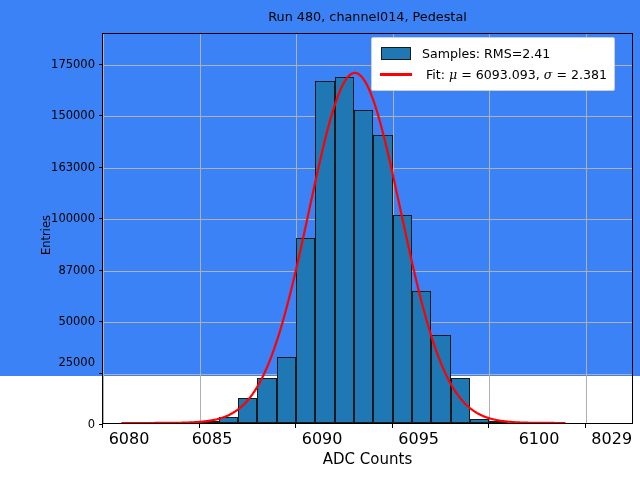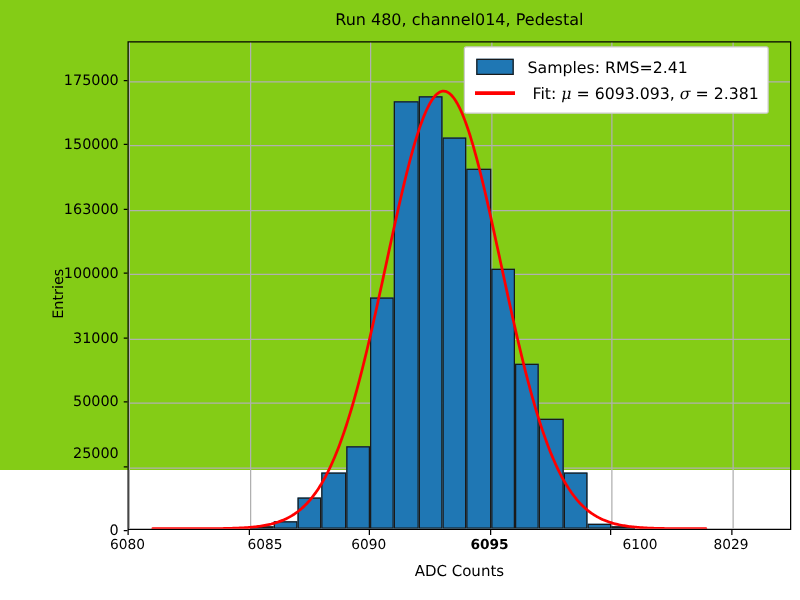--- a/index.html
+++ b/index.html
@@ -1,21 +1,21 @@
 <!DOCTYPE html>
 <html><head>
 <meta charset="utf-8">
 <style>
   html,body{margin:0;padding:0;}
   body{
     width:640px;height:480px;background:#ffffff;
     font-family:"DejaVu Sans","Liberation Sans",sans-serif;
     overflow:hidden;
   }
-  #figure{position:relative;width:640px;height:376px;background:#84cc16;}
+  #figure{position:relative;width:640px;height:376px;background:#3b82f6;}
 
   
   #chart-title{
     position:absolute;left:102px;top:8px;width:531px;
     text-align:center;font-size:12.8px;color:#000;
     line-height:18px;white-space:nowrap;
   }
 
   
   #plot-area{
@@ -35,33 +35,33 @@
     position:absolute;bottom:0;
     background:#1f77b4;
     border:1.1px solid #1a1a1a;
     box-sizing:border-box;
   }
 
   
   .tick-x{position:absolute;top:424px;width:1px;height:3.5px;background:#000;}
   .tick-y{position:absolute;left:98.5px;width:3.5px;height:1px;background:#000;}
   .ticklabel-x{
-    position:absolute;top:429px;font-size:11px;color:#000;
-    transform:translateX(-50%);white-space:nowrap;
+    position:absolute;top:429px;font-size:16px;color:#000;
+    transform:translateX(-50%);white-space:nowrap;margin-left:27px;
   }
   .ticklabel-y{
     position:absolute;font-size:11.5px;color:#000;
     transform:translateY(-50%);white-space:nowrap;text-align:right;
     right:545px;
   }
 
   
   #xlabel{
     position:absolute;left:102px;top:450px;width:531px;
-    text-align:center;font-size:12px;color:#000;white-space:nowrap;
+    text-align:center;font-size:15px;color:#000;white-space:nowrap;
   }
   #ylabel{
     position:absolute;left:-14px;top:228px;width:120px;
     text-align:center;font-size:11.5px;color:#000;
     transform:rotate(-90deg);transform-origin:center center;white-space:nowrap;
   }
 
   
   #legend{
     position:absolute;left:371px;top:37px;
@@ -126,39 +126,39 @@
       </div>
     <svg id="curve-layer" viewBox="0 0 531 391" preserveAspectRatio="none">
       <path id="fit-path" fill="none" stroke="#ff0000" stroke-width="2.2" stroke-linejoin="round" stroke-linecap="round" vector-effect="non-scaling-stroke" d="M19.31,391.00 L20.37,391.00 L21.42,391.00 L22.48,391.00 L23.54,391.00 L24.60,391.00 L25.65,391.00 L26.71,391.00 L27.77,391.00 L28.83,391.00 L29.88,391.00 L30.94,391.00 L32.00,391.00 L33.06,391.00 L34.11,391.00 L35.17,391.00 L36.23,390.99 L37.28,390.99 L38.34,390.99 L39.40,390.99 L40.46,390.99 L41.51,390.99 L42.57,390.99 L43.63,390.99 L44.69,390.99 L45.74,390.99 L46.80,390.98 L47.86,390.98 L48.92,390.98 L49.97,390.98 L51.03,390.98 L52.09,390.97 L53.15,390.97 L54.20,390.97 L55.26,390.97 L56.32,390.96 L57.38,390.96 L58.43,390.95 L59.49,390.95 L60.55,390.94 L61.61,390.94 L62.66,390.93 L63.72,390.93 L64.78,390.92 L65.83,390.91 L66.89,390.90 L67.95,390.89 L69.01,390.88 L70.06,390.87 L71.12,390.86 L72.18,390.84 L73.24,390.83 L74.29,390.81 L75.35,390.80 L76.41,390.78 L77.47,390.76 L78.52,390.73 L79.58,390.71 L80.64,390.68 L81.70,390.65 L82.75,390.62 L83.81,390.59 L84.87,390.55 L85.93,390.52 L86.98,390.47 L88.04,390.43 L89.10,390.38 L90.16,390.33 L91.21,390.27 L92.27,390.21 L93.33,390.14 L94.38,390.07 L95.44,390.00 L96.50,389.91 L97.56,389.82 L98.61,389.73 L99.67,389.63 L100.73,389.52 L101.79,389.40 L102.84,389.28 L103.90,389.15 L104.96,389.00 L106.02,388.85 L107.07,388.69 L108.13,388.51 L109.19,388.33 L110.25,388.13 L111.30,387.92 L112.36,387.69 L113.42,387.45 L114.48,387.20 L115.53,386.92 L116.59,386.63 L117.65,386.33 L118.70,386.00 L119.76,385.66 L120.82,385.29 L121.88,384.90 L122.93,384.49 L123.99,384.06 L125.05,383.60 L126.11,383.11 L127.16,382.60 L128.22,382.05 L129.28,381.48 L130.34,380.88 L131.39,380.24 L132.45,379.57 L133.51,378.86 L134.57,378.12 L135.62,377.34 L136.68,376.52 L137.74,375.65 L138.80,374.75 L139.85,373.80 L140.91,372.81 L141.97,371.76 L143.03,370.67 L144.08,369.53 L145.14,368.33 L146.20,367.09 L147.25,365.78 L148.31,364.42 L149.37,363.00 L150.43,361.52 L151.48,359.98 L152.54,358.38 L153.60,356.71 L154.66,354.98 L155.71,353.17 L156.77,351.30 L157.83,349.36 L158.89,347.34 L159.94,345.25 L161.00,343.09 L162.06,340.85 L163.12,338.54 L164.17,336.14 L165.23,333.67 L166.29,331.12 L167.35,328.49 L168.40,325.77 L169.46,322.98 L170.52,320.10 L171.58,317.14 L172.63,314.10 L173.69,310.97 L174.75,307.76 L175.80,304.47 L176.86,301.10 L177.92,297.64 L178.98,294.10 L180.03,290.48 L181.09,286.78 L182.15,283.00 L183.21,279.14 L184.26,275.21 L185.32,271.20 L186.38,267.12 L187.44,262.97 L188.49,258.75 L189.55,254.46 L190.61,250.11 L191.67,245.69 L192.72,241.22 L193.78,236.69 L194.84,232.11 L195.90,227.47 L196.95,222.79 L198.01,218.07 L199.07,213.31 L200.12,208.52 L201.18,203.69 L202.24,198.84 L203.30,193.97 L204.35,189.08 L205.41,184.18 L206.47,179.28 L207.53,174.37 L208.58,169.46 L209.64,164.57 L210.70,159.68 L211.76,154.82 L212.81,149.98 L213.87,145.18 L214.93,140.41 L215.99,135.68 L217.04,131.00 L218.10,126.38 L219.16,121.81 L220.22,117.32 L221.27,112.89 L222.33,108.54 L223.39,104.28 L224.45,100.10 L225.50,96.02 L226.56,92.04 L227.62,88.17 L228.67,84.41 L229.73,80.77 L230.79,77.25 L231.85,73.86 L232.90,70.60 L233.96,67.48 L235.02,64.50 L236.08,61.66 L237.13,58.98 L238.19,56.46 L239.25,54.09 L240.31,51.88 L241.36,49.85 L242.42,47.98 L243.48,46.28 L244.54,44.76 L245.59,43.41 L246.65,42.25 L247.71,41.26 L248.77,40.46 L249.82,39.84 L250.88,39.41 L251.94,39.16 L253.00,39.10 L254.05,39.23 L255.11,39.54 L256.17,40.03 L257.22,40.72 L258.28,41.58 L259.34,42.63 L260.40,43.85 L261.45,45.26 L262.51,46.84 L263.57,48.60 L264.63,50.53 L265.68,52.62 L266.74,54.88 L267.80,57.30 L268.86,59.88 L269.91,62.62 L270.97,65.50 L272.03,68.53 L273.09,71.70 L274.14,75.00 L275.20,78.44 L276.26,82.00 L277.32,85.69 L278.37,89.49 L279.43,93.39 L280.49,97.41 L281.54,101.52 L282.60,105.73 L283.66,110.02 L284.72,114.40 L285.77,118.85 L286.83,123.37 L287.89,127.96 L288.95,132.60 L290.00,137.30 L291.06,142.04 L292.12,146.82 L293.18,151.64 L294.23,156.49 L295.29,161.36 L296.35,166.24 L297.41,171.14 L298.46,176.05 L299.52,180.96 L300.58,185.86 L301.64,190.76 L302.69,195.64 L303.75,200.51 L304.81,205.35 L305.87,210.17 L306.92,214.95 L307.98,219.69 L309.04,224.40 L310.09,229.07 L311.15,233.68 L312.21,238.25 L313.27,242.76 L314.32,247.21 L315.38,251.61 L316.44,255.94 L317.50,260.20 L318.55,264.40 L319.61,268.53 L320.67,272.59 L321.73,276.57 L322.78,280.47 L323.84,284.30 L324.90,288.06 L325.96,291.73 L327.01,295.32 L328.07,298.83 L329.13,302.26 L330.19,305.61 L331.24,308.87 L332.30,312.05 L333.36,315.15 L334.42,318.16 L335.47,321.10 L336.53,323.95 L337.59,326.71 L338.64,329.40 L339.70,332.00 L340.76,334.53 L341.82,336.97 L342.87,339.34 L343.93,341.63 L344.99,343.84 L346.05,345.98 L347.10,348.04 L348.16,350.03 L349.22,351.95 L350.28,353.80 L351.33,355.58 L352.39,357.29 L353.45,358.94 L354.51,360.52 L355.56,362.04 L356.62,363.50 L357.68,364.90 L358.74,366.24 L359.79,367.52 L360.85,368.75 L361.91,369.93 L362.96,371.05 L364.02,372.13 L365.08,373.15 L366.14,374.13 L367.19,375.06 L368.25,375.95 L369.31,376.80 L370.37,377.61 L371.42,378.38 L372.48,379.11 L373.54,379.80 L374.60,380.46 L375.65,381.09 L376.71,381.68 L377.77,382.24 L378.83,382.78 L379.88,383.28 L380.94,383.76 L382.00,384.21 L383.06,384.64 L384.11,385.04 L385.17,385.42 L386.23,385.78 L387.29,386.12 L388.34,386.44 L389.40,386.74 L390.46,387.02 L391.51,387.28 L392.57,387.53 L393.63,387.77 L394.69,387.99 L395.74,388.20 L396.80,388.39 L397.86,388.57 L398.92,388.74 L399.97,388.90 L401.03,389.05 L402.09,389.19 L403.15,389.32 L404.20,389.44 L405.26,389.56 L406.32,389.66 L407.38,389.76 L408.43,389.86 L409.49,389.94 L410.55,390.02 L411.61,390.10 L412.66,390.17 L413.72,390.23 L414.78,390.29 L415.84,390.35 L416.89,390.40 L417.95,390.44 L419.01,390.49 L420.06,390.53 L421.12,390.57 L422.18,390.60 L423.24,390.63 L424.29,390.66 L425.35,390.69 L426.41,390.72 L427.47,390.74 L428.52,390.76 L429.58,390.78 L430.64,390.80 L431.70,390.82 L432.75,390.83 L433.81,390.85 L434.87,390.86 L435.93,390.87 L436.98,390.88 L438.04,390.89 L439.10,390.90 L440.16,390.91 L441.21,390.92 L442.27,390.93 L443.33,390.93 L444.38,390.94 L445.44,390.95 L446.50,390.95 L447.56,390.96 L448.61,390.96 L449.67,390.96 L450.73,390.97 L451.79,390.97 L452.84,390.97 L453.90,390.98 L454.96,390.98 L456.02,390.98 L457.07,390.98 L458.13,390.98 L459.19,390.99 L460.25,390.99 L461.30,390.99 L462.36,390.99 L463.42,390.99 "></path>
     </svg>
   </div>
 
   <div id="axis-ticks-x">
       <div class="tick-x" style="left: 102px;"></div>
       <div class="ticklabel-x" style="left: 102px;">6080</div>
       <div class="tick-x" style="left: 198.545px;"></div>
-      <div class="ticklabel-x" style="left: 212px;">6085</div>
+      <div class="ticklabel-x" style="left: 185px;">6085</div>
       <div class="tick-x" style="left: 295.091px;"></div>
       <div class="ticklabel-x" style="left: 295.091px;">6090</div>
       <div class="tick-x" style="left: 391.636px;"></div>
-      <div class="ticklabel-x" style="left: 391.636px; font-weight: bold;">6095</div>
+      <div class="ticklabel-x" style="left: 391.636px;">6095</div>
       <div class="tick-x" style="left: 488.182px;"></div>
       <div class="ticklabel-x" style="left: 512px;">6100</div>
       <div class="tick-x" style="left: 584.727px;"></div>
       <div class="ticklabel-x" style="left: 584.727px;">8029</div>
     </div>
   <div id="axis-ticks-y">
       <div class="tick-y" style="top: 424px;"></div>
       <div class="ticklabel-y" style="top: 424px;">0</div>
       <div class="tick-y" style="top: 372.553px;"></div>
       <div class="ticklabel-y" style="top: 362px;">25000</div>
       <div class="tick-y" style="top: 321.105px;"></div>
       <div class="ticklabel-y" style="top: 321.105px;">50000</div>
       <div class="tick-y" style="top: 269.658px;"></div>
-      <div class="ticklabel-y" style="top: 269.658px;">31000</div>
+      <div class="ticklabel-y" style="top: 269.658px;">87000</div>
       <div class="tick-y" style="top: 218.211px;"></div>
       <div class="ticklabel-y" style="top: 218.211px;">100000</div>
       <div class="tick-y" style="top: 166.763px;"></div>
       <div class="ticklabel-y" style="top: 166.763px;">163000</div>
       <div class="tick-y" style="top: 115.316px;"></div>
       <div class="ticklabel-y" style="top: 115.316px; text-align: center;">150000</div>
       <div class="tick-y" style="top: 63.8684px;"></div>
       <div class="ticklabel-y" style="top: 63.8684px;">175000</div>
     </div>
 

